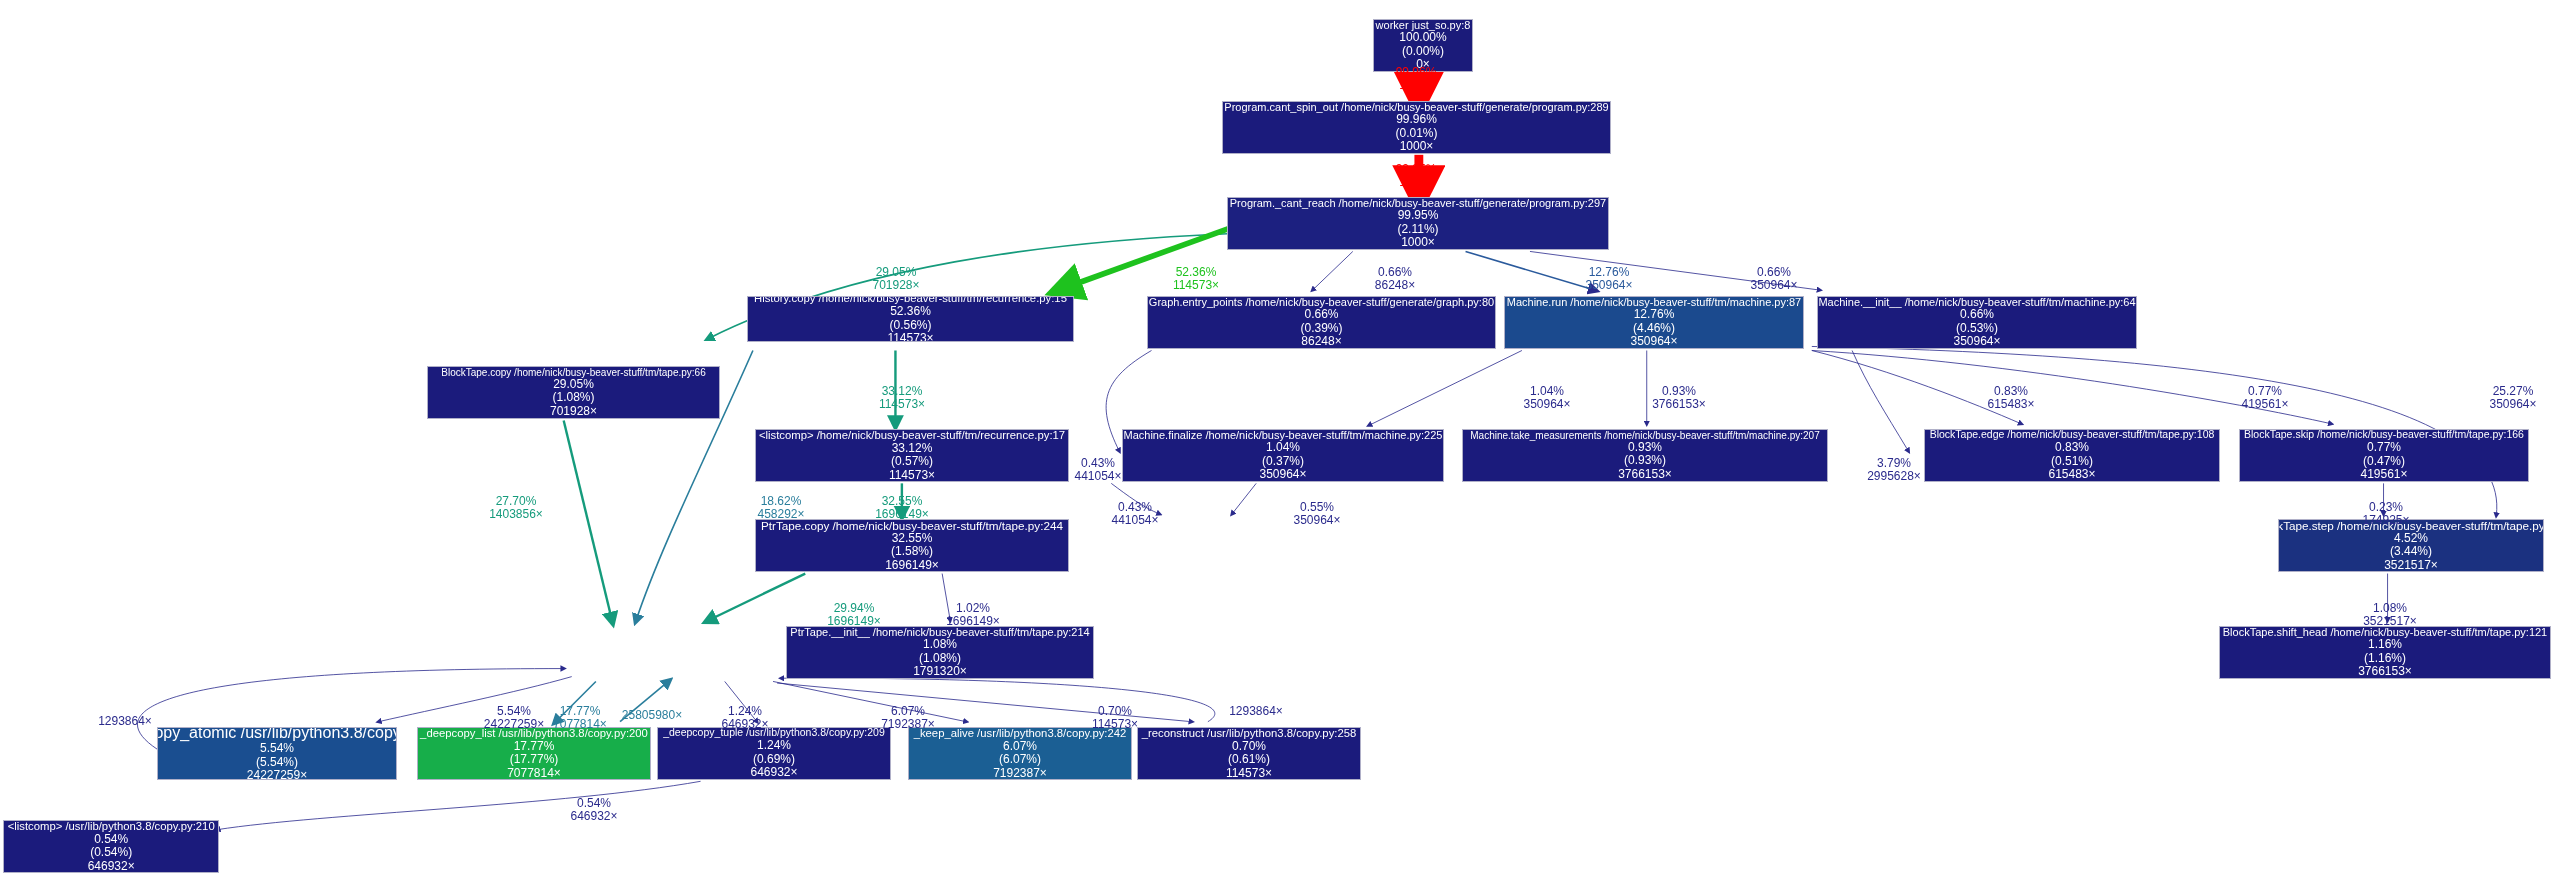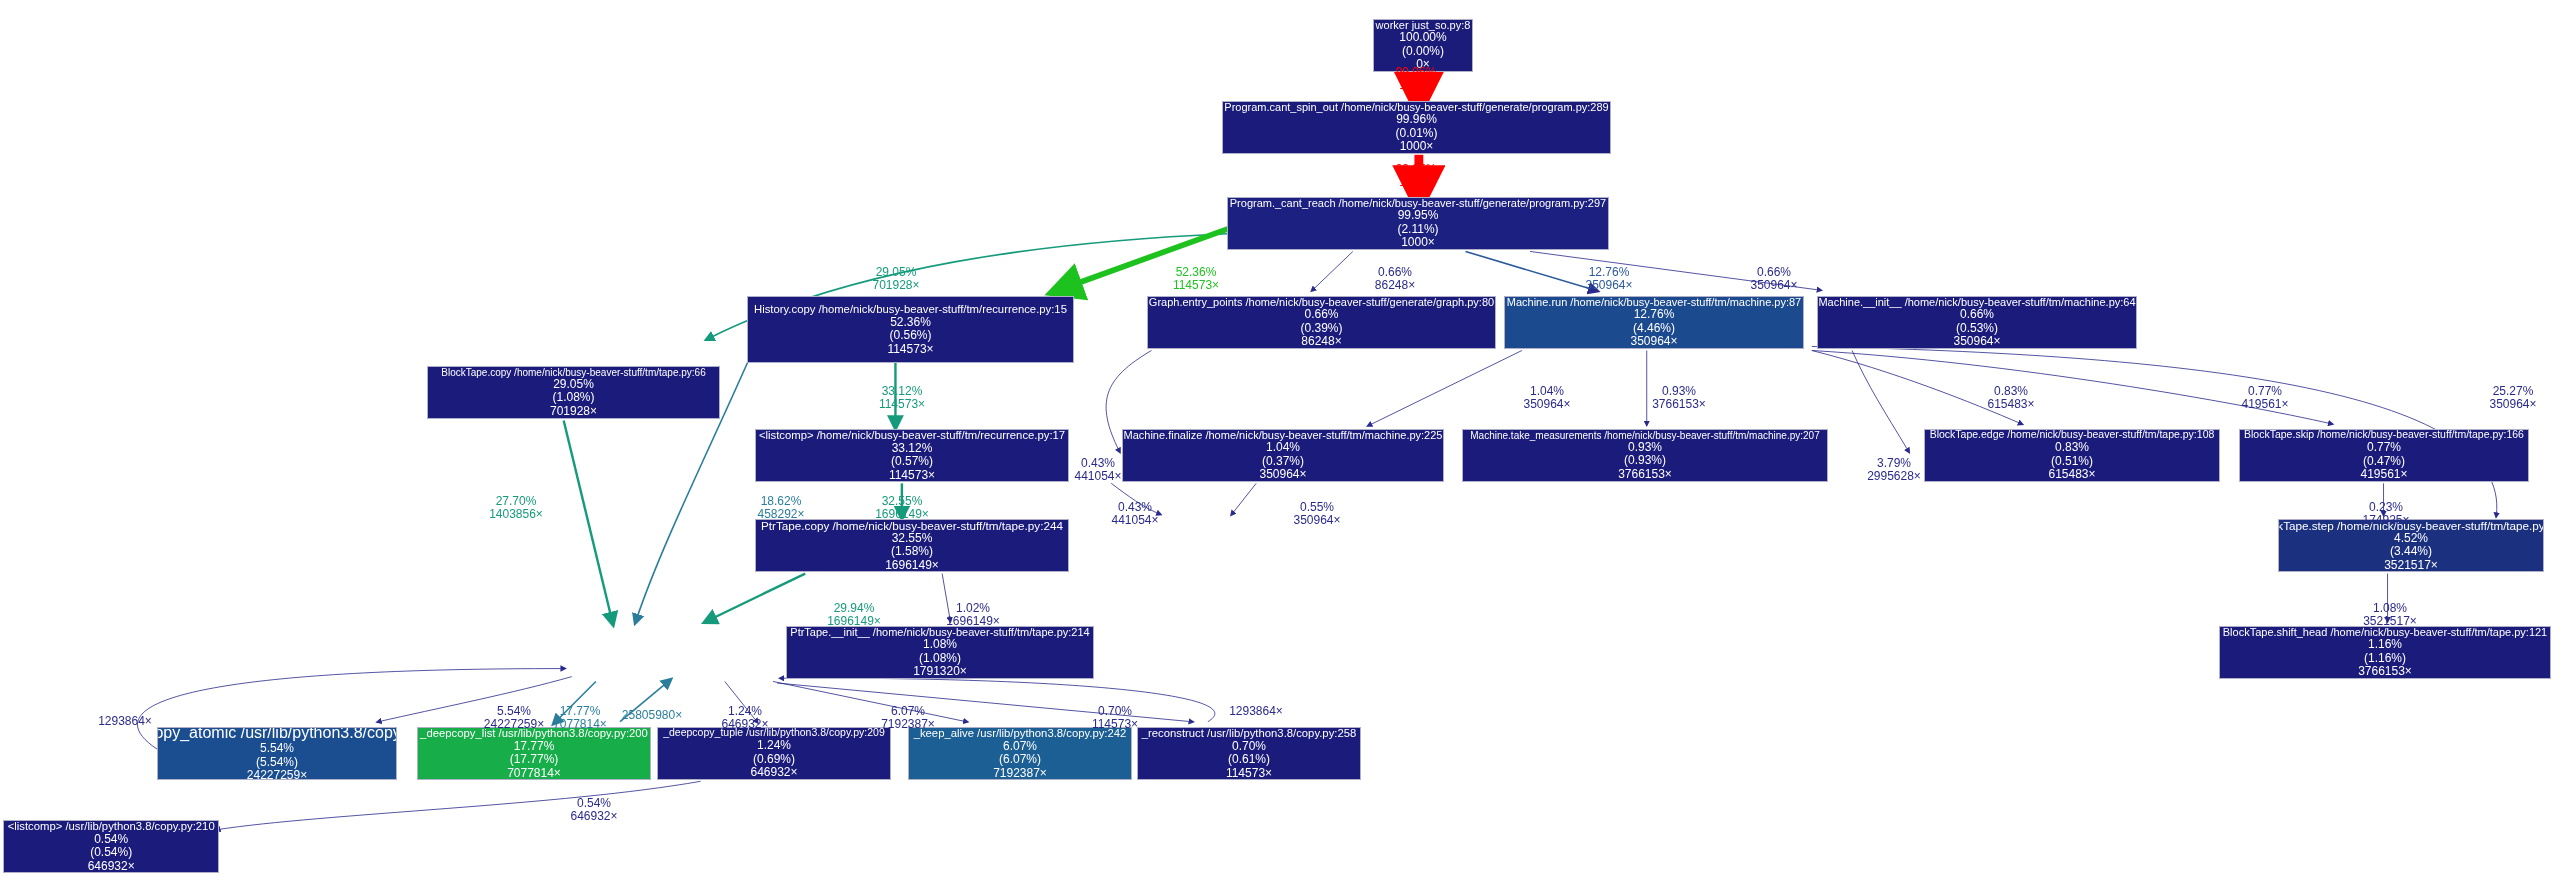--- a/index.html
+++ b/index.html
@@ -130,21 +130,21 @@
         <div class="pc">99.96%</div>
         <div class="sf">(0.01%)</div>
         <div class="ct">1000×</div>
       </div>
       <div class="node" style="left: 1227px; top: 197px; width: 382px; height: 53px; background: rgb(28, 32, 128);">
         <div class="nm" style="font-size: 11px;">Program._cant_reach /home/nick/busy-beaver-stuff/generate/program.py:297</div>
         <div class="pc">99.95%</div>
         <div class="sf">(2.11%)</div>
         <div class="ct">1000×</div>
       </div>
-      <div class="node" style="left: 747px; top: 296px; width: 327px; height: 67px; background: rgb(27, 27, 124);">
+      <div class="node" style="left: 747px; top: 296px; width: 327px; height: 46px; background: rgb(27, 27, 124);">
         <div class="nm" style="font-size: 11.3px;">History.copy /home/nick/busy-beaver-stuff/tm/recurrence.py:15</div>
         <div class="pc">52.36%</div>
         <div class="sf">(0.56%)</div>
         <div class="ct">114573×</div>
       </div>
       <div class="node" style="left: 1147px; top: 296px; width: 349px; height: 53px; background: rgb(27, 27, 124);">
         <div class="nm" style="font-size: 11px;">Graph.entry_points /home/nick/busy-beaver-stuff/generate/graph.py:80</div>
         <div class="pc">0.66%</div>
         <div class="sf">(0.39%)</div>
         <div class="ct">86248×</div>

